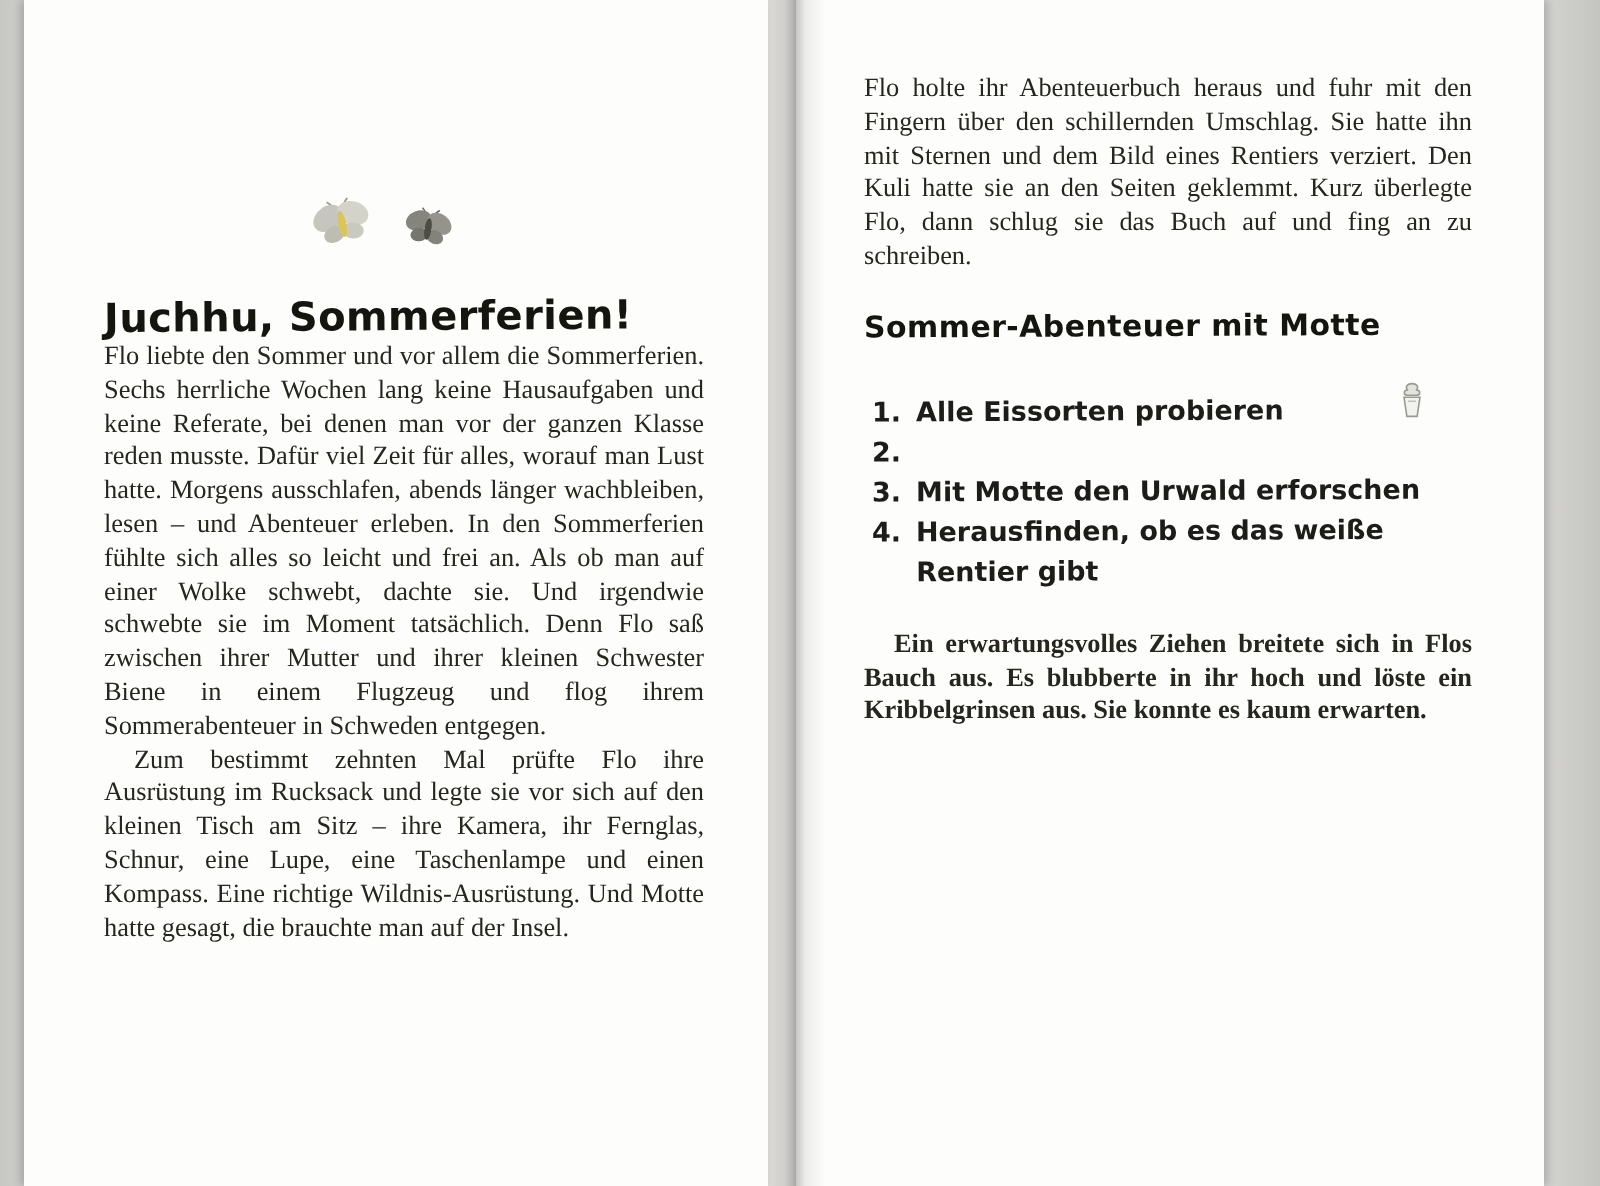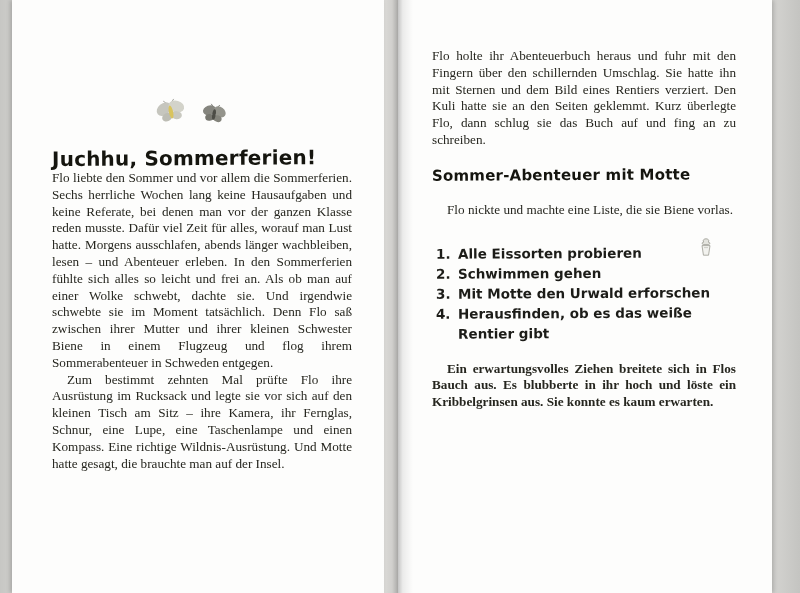--- a/index.html
+++ b/index.html
@@ -60,21 +60,21 @@
   .body-text {
     font-size: 13.2px;
     line-height: 16.8px;
     text-align: justify;
     color: #26261f;
     hyphens: auto;
   }
   .body-text p { margin: 0; }
   .indent { text-indent: 15px; }
   .left-body  { }
-  .right-top  { margin-top: 48px; }
+  .right-top  { margin-top: 36px; }
   .dialog-block { margin-top: 18px; }
 
   .list-block {
     position: relative;
     margin-top: 24px;
     padding-left: 4px;
   }
   .list-row {
     display: flex;
     font-size: 13.5px;
@@ -130,31 +130,29 @@
   <div class="page page-right">
     <div class="inner-right">
 
       <div class="body-text right-top">
         <p>Flo holte ihr Abenteuerbuch heraus und fuhr mit den Fingern über den schillernden Umschlag. Sie hatte ihn mit Sternen und dem Bild eines Rentiers verziert. Den Kuli hatte sie an den Seiten geklemmt. Kurz überlegte Flo, dann schlug sie das Buch auf und fing an zu schreiben.</p>
       </div>
 
       <h2 class="hand sub-heading">Sommer-Abenteuer mit Motte</h2>
 
       <div class="body-text dialog-block">
-        <p class="indent">Flo nickte und machte eine Liste, die sie Biene vorlas.</p>
       </div>
 
       <div class="list-block hand">
         <div class="list-row">
           <span class="list-num">1.</span>
           <span>Alle Eissorten probieren</span>
         </div>
         <div class="list-row">
           <span class="list-num">2.</span>
-          <span>Schwimmen gehen</span>
         </div>
         <div class="list-row">
           <span class="list-num">3.</span>
           <span>Mit Motte den Urwald erforschen</span>
         </div>
         <div class="list-row">
           <span class="list-num">4.</span>
           <span>Herausfinden, ob es das weiße Rentier gibt</span>
         </div>
         <svg class="icecream" width="16" height="22" viewBox="0 0 20 26">

